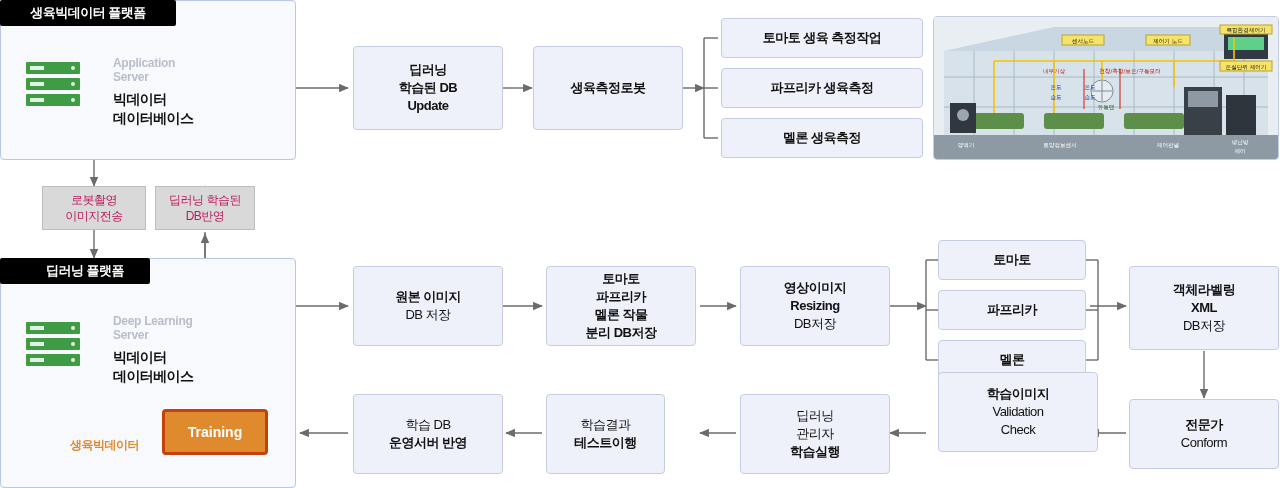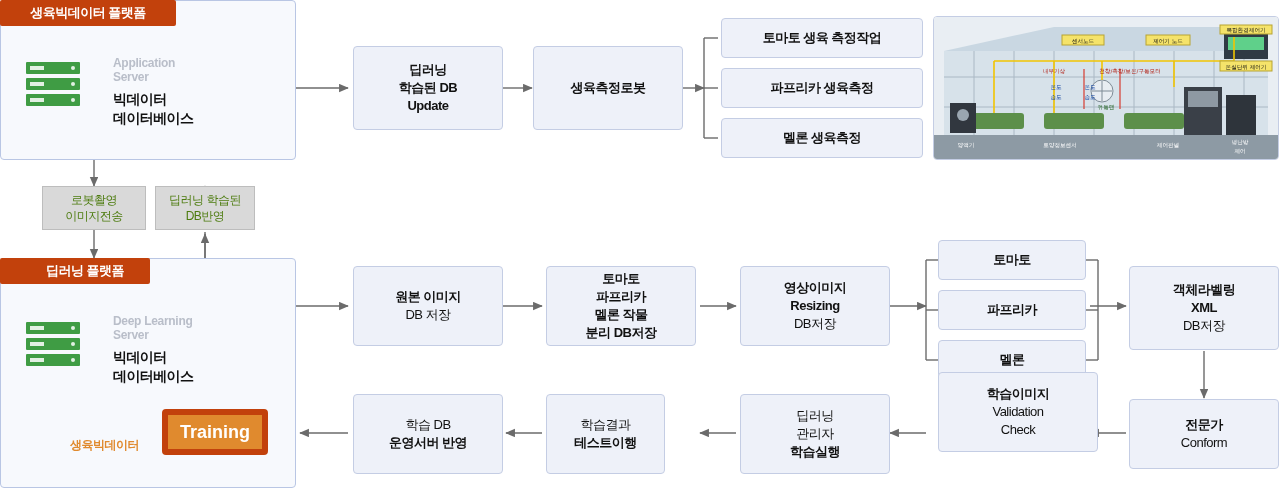--- a/index.html
+++ b/index.html
@@ -13,21 +13,21 @@
   }
   .abs{position:absolute;box-sizing:border-box;}
 
   
   .panel{
     background:#f7f9fd;
     border:1px solid #b9c6e4;
     border-radius:4px;
   }
   .panel-title{
-    background:#c2410c;
+    background:#000000;
     color:#ffffff;
     font-size:13px;
     font-weight:bold;
     display:flex;align-items:center;justify-content:center;
     border-radius:2px;
     letter-spacing:-0.5px;
   }
   .server-label{
     color:#b9bec9;
     font-size:12px;
@@ -68,29 +68,29 @@
   }
   .box .b{font-weight:bold;}
   .box .n{font-weight:normal;}
 
   .gbox{
     background:#d9d9d9;
     border:1px solid #bdbdbd;
     display:flex;align-items:center;justify-content:center;
     text-align:center;
     font-size:12px;line-height:16px;letter-spacing:-0.5px;
-    color:#4d7c0f;
+    color:#be185d;
   }
 
   .training{
     background:#e08a2e;
-    border:6px solid #c2410c;
+    border:3px solid #c2410c;
     border-radius:4px;
     color:#ffffff;
-    font-size:18px;font-weight:bold;
+    font-size:14px;font-weight:bold;
     display:flex;align-items:center;justify-content:center;
   }
   .training-label{
     color:#e08a2e;font-size:12px;font-weight:bold;letter-spacing:-0.5px;
   }
 
   
   .photo{
     border:1px solid #c4cde4;border-radius:4px;background:#ffffff;overflow:hidden;
   }

